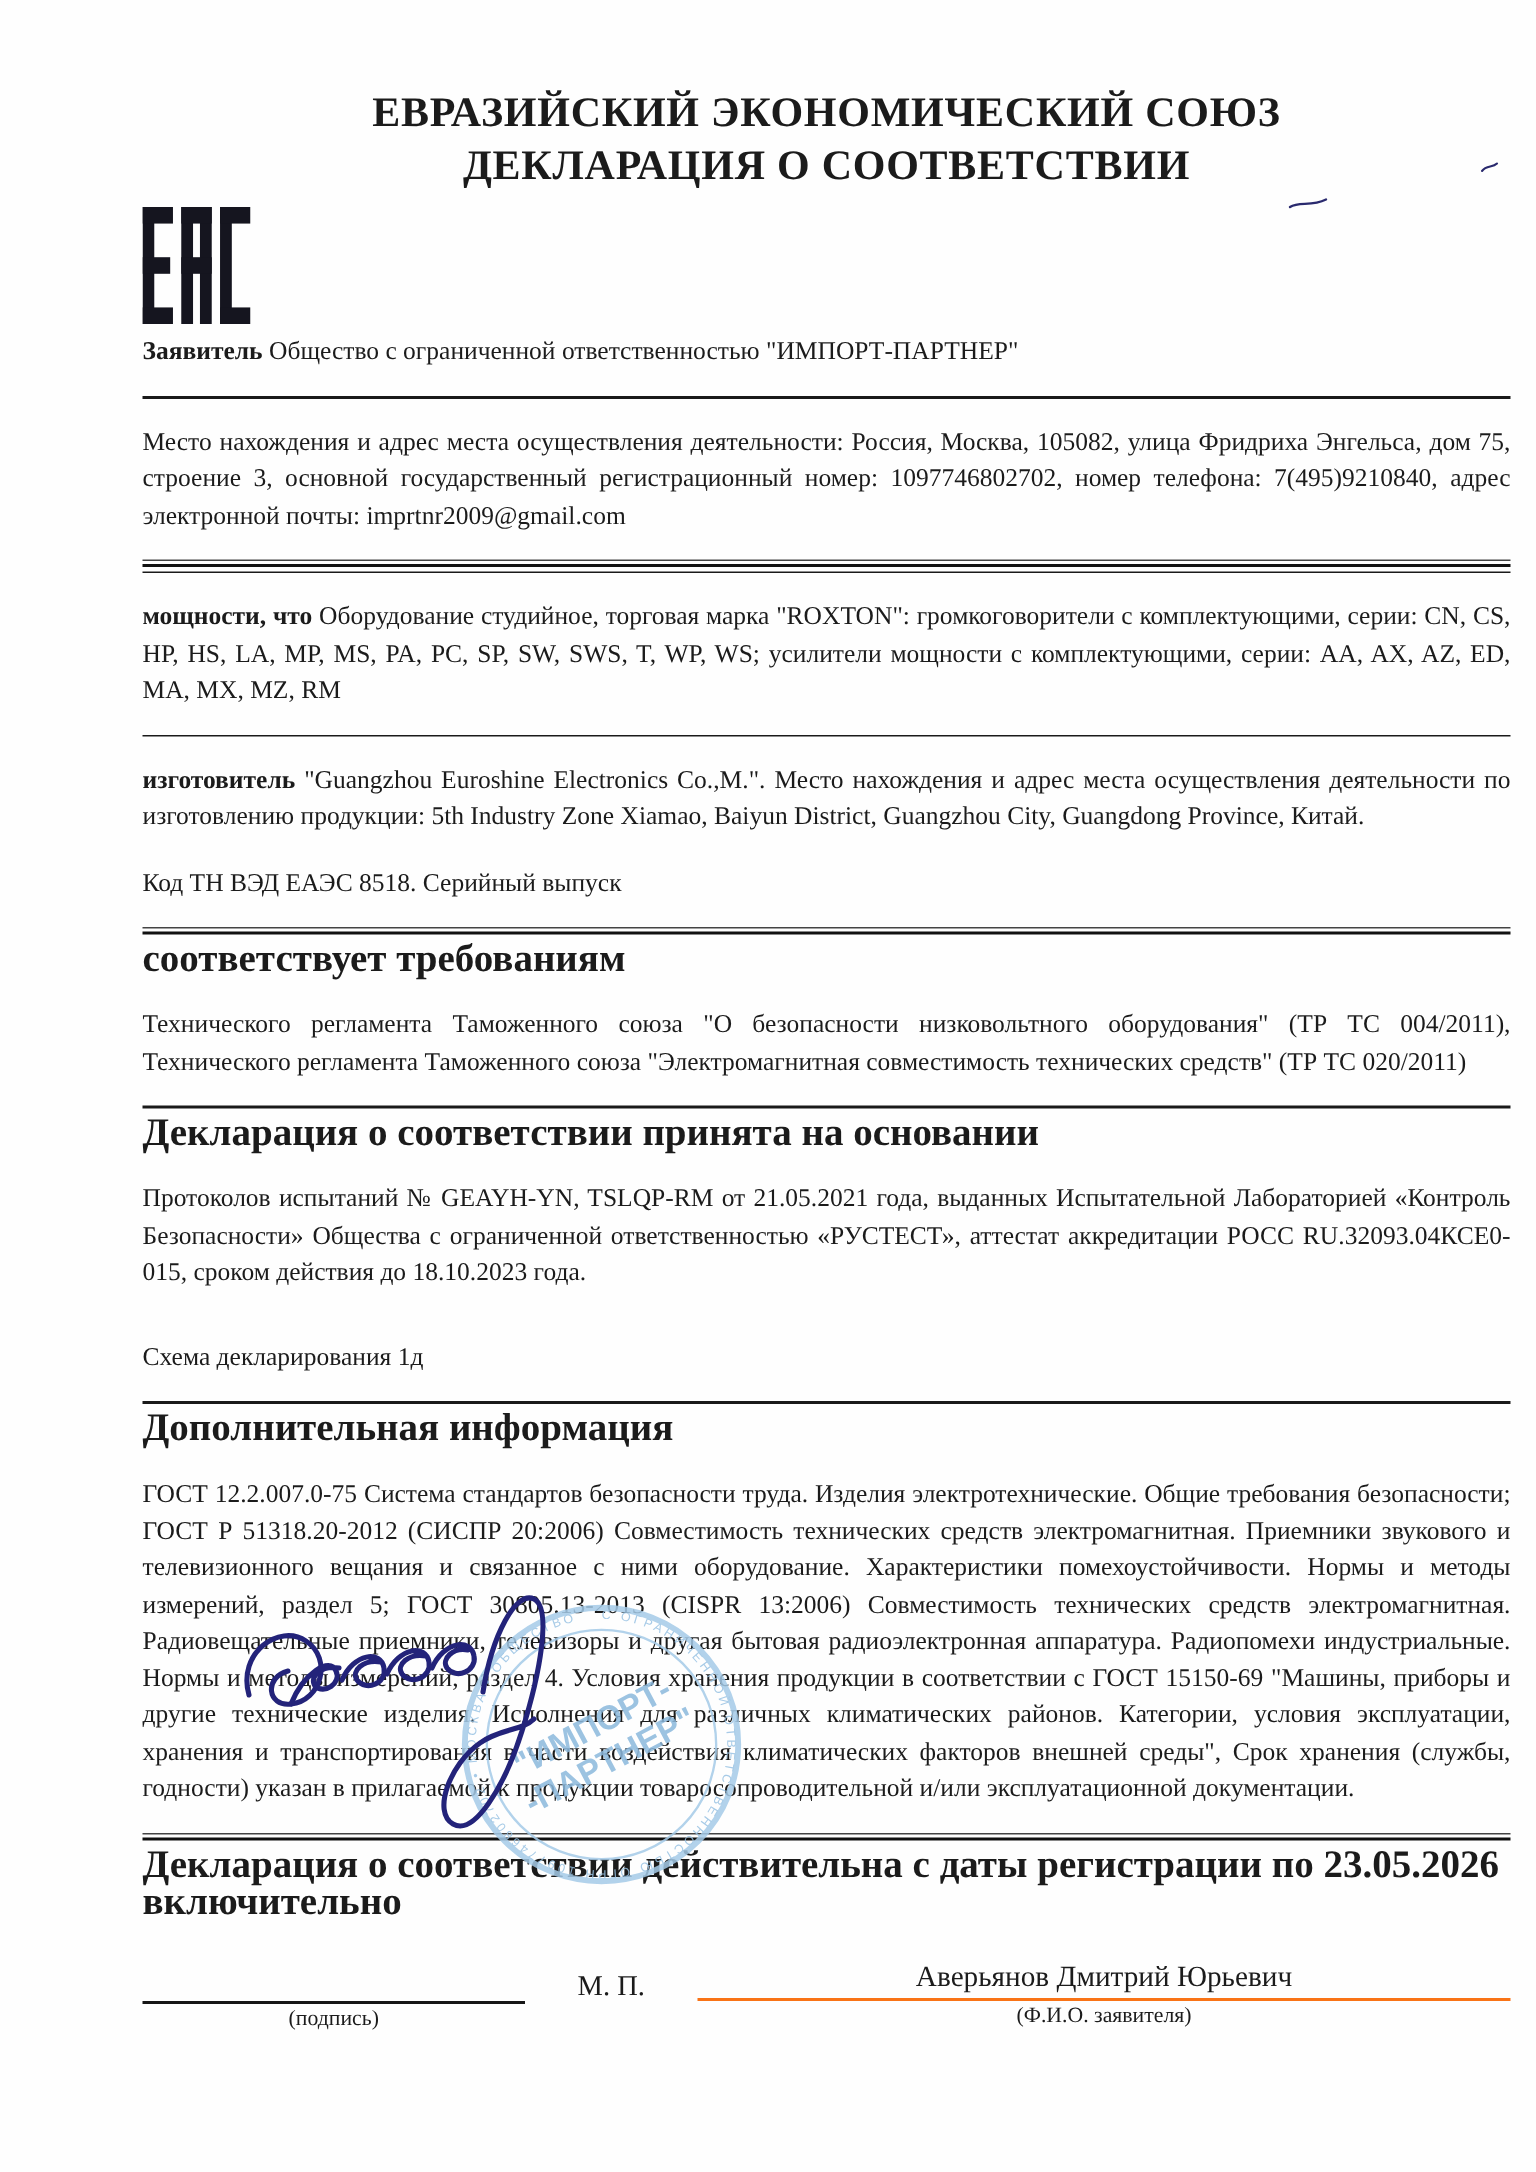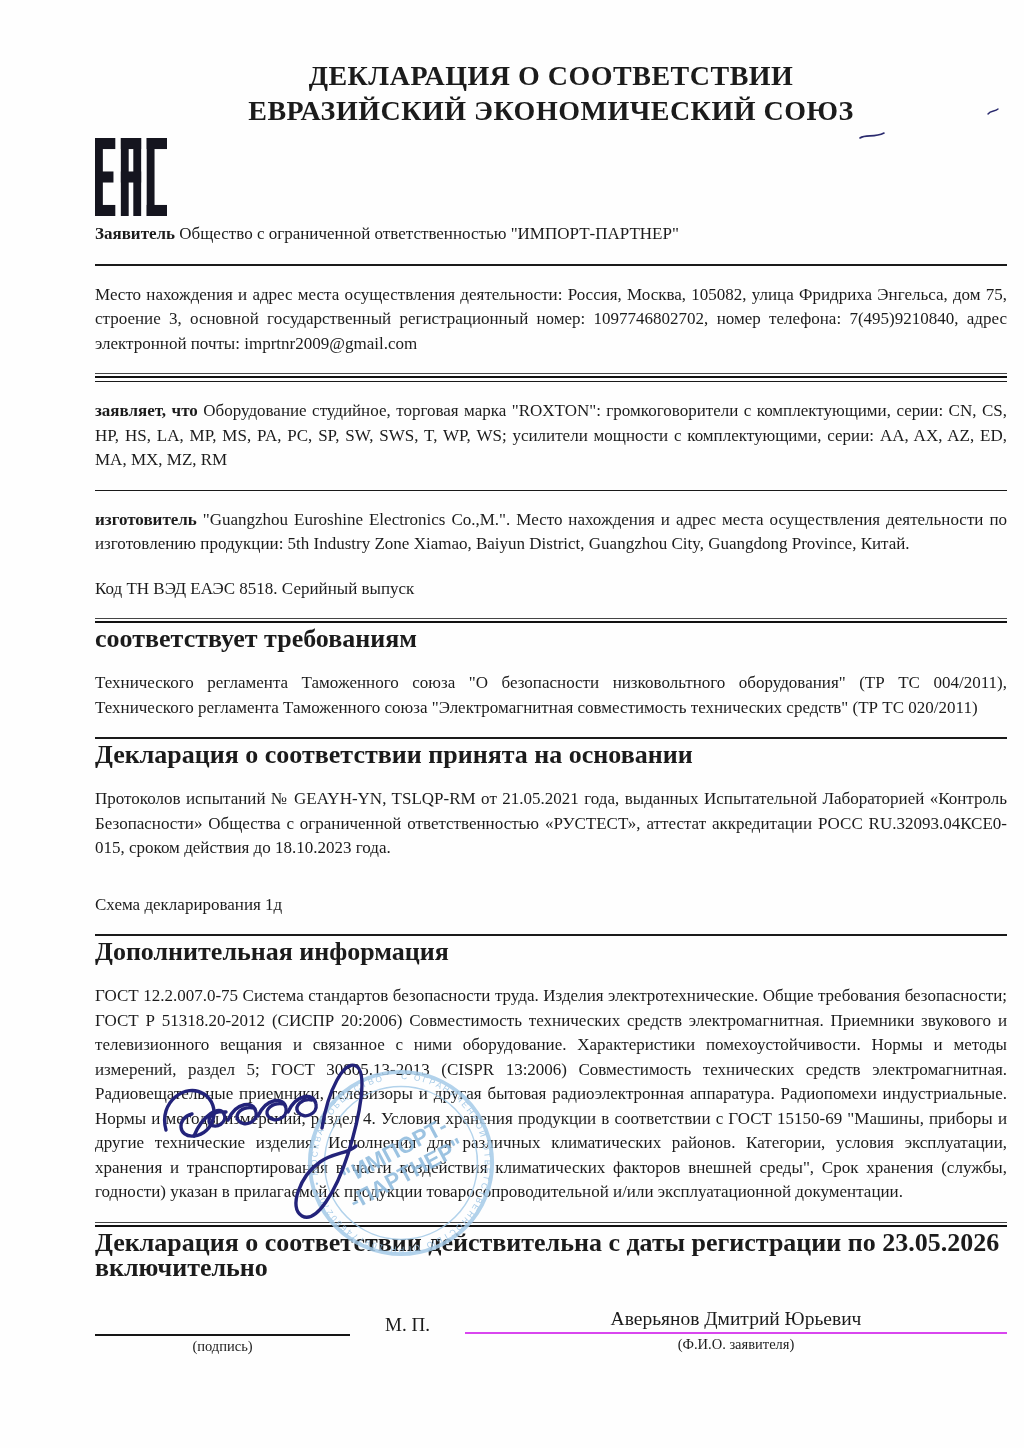--- a/index.html
+++ b/index.html
@@ -18,35 +18,35 @@
   .rule { border:0; border-top:2px solid #1a1a1a; margin:3px 0 3px; }
   .rule.thin { border-top-width:1.5px; }
   .rule.dbl { border-top:1px solid #444; border-bottom:2px solid #111; height:2px; margin:2px 0 3px; }
   .mt2{margin-top:2px;} .mt4{margin-top:20px;} .mt6{margin-top:6px;}
   .sig-row { display:flex; margin-top:14px; height:94px; }
   .sig-left { width:255px; display:flex; flex-direction:column; }
   .sig-line { height:40px; border-bottom:2px solid #161616; }
   .sig-caption { text-align:center; font-size:14.5px; line-height:20px; color:#1b1b1b; }
   .sig-mid { width:115px; text-align:center; font-size:19px; padding-top:20px; }
   .sig-right { flex:1; display:flex; flex-direction:column; }
-  .sig-name { text-align:center; font-size:19.5px; line-height:26px; height:40px; border-bottom:2px solid #d946ef; padding-top:12px; box-sizing:border-box;font-family:Liberation Serif, serif; }
+  .sig-name { text-align:center; font-size:19.5px; line-height:26px; height:40px; border-bottom:2px solid #f97316; padding-top:12px; box-sizing:border-box;font-family:Liberation Serif, serif; }
   .stamp-wrap { position:absolute; left:303px; top:1065px; width:196px; height:196px; opacity:0.85; pointer-events:none; }
   .signature-wrap { position:absolute; left:152px; top:1058px; width:250px; height:170px; pointer-events:none; }
   .artifact1 { position:absolute; left:858px; top:130px; }
   .artifact2 { position:absolute; left:986px; top:108px; }
 </style>
 </head>
 <body>
 
 <div class="page">
   <div class="content">
 
     <div class="doc-title">
+      <div>ЕВРАЗИЙСКИЙ ЭКОНОМИЧЕСКИЙ СОЮЗ</div>
       <div>ДЕКЛАРАЦИЯ О СООТВЕТСТВИИ</div>
-      <div>ЕВРАЗИЙСКИЙ ЭКОНОМИЧЕСКИЙ СОЮЗ</div>
     </div>
 
     <div class="logo-row">
       <svg class="eac-svg" width="72" height="78" viewBox="0 0 156 120" preserveAspectRatio="none" aria-label="EAC">
         <g fill="#15151f">
           <rect x="0" y="0" width="17" height="120"></rect>
             <rect x="0" y="0" width="44" height="17"></rect>
             <rect x="0" y="51.5" width="40" height="17"></rect>
             <rect x="0" y="103" width="44" height="17"></rect>
           <rect x="56" y="0" width="17" height="120"></rect>
@@ -64,21 +64,21 @@
 
     <hr class="rule">
 
     <p class="para">Место нахождения и адрес места осуществления деятельности: Россия, Москва, 105082, улица Фридриха Энгельса, дом 75, строение 3, основной государственный регистрационный номер: 1097746802702, номер телефона: 7(495)9210840, адрес электронной почты: imprtnr2009@gmail.com</p>
 
     <hr class="rule dbl">
 
 
     <hr class="rule thin">
 
-    <p class="para"><span class="lead">заявляет, что</span> <span>Оборудование студийное, торговая марка "ROXTON": громкоговорители с комплектующими, серии: CN, CS, HP, HS, LA, MP, MS, PA, PC, SP, SW, SWS, T, WP, WS; усилители мощности с комплектующими, серии: AA, AX, AZ, ED, MA, MX, MZ, RM</span></p>
+    <p class="para"><span class="lead">мощности, что</span> <span>Оборудование студийное, торговая марка "ROXTON": громкоговорители с комплектующими, серии: CN, CS, HP, HS, LA, MP, MS, PA, PC, SP, SW, SWS, T, WP, WS; усилители мощности с комплектующими, серии: AA, AX, AZ, ED, MA, MX, MZ, RM</span></p>
 
     <hr class="rule thin">
 
     <p class="para"><span class="lead">изготовитель</span> <span>"Guangzhou Euroshine Electronics Co.,M.". Место нахождения и адрес места осуществления деятельности по изготовлению продукции: 5th Industry Zone Xiamao, Baiyun District, Guangzhou City, Guangdong Province, Китай.</span></p>
     <p class="para" style="text-align:left;margin-top:20px;">Код ТН ВЭД ЕАЭС 8518. Серийный выпуск</p>
 
     <hr class="rule dbl">
 
     <div class="heading mt2">соответствует требованиям</div>
     <p class="para mt4">Технического регламента Таможенного союза "О безопасности низковольтного оборудования" (ТР ТС 004/2011), Технического регламента Таможенного союза "Электромагнитная совместимость технических средств" (ТР ТС 020/2011)</p>

